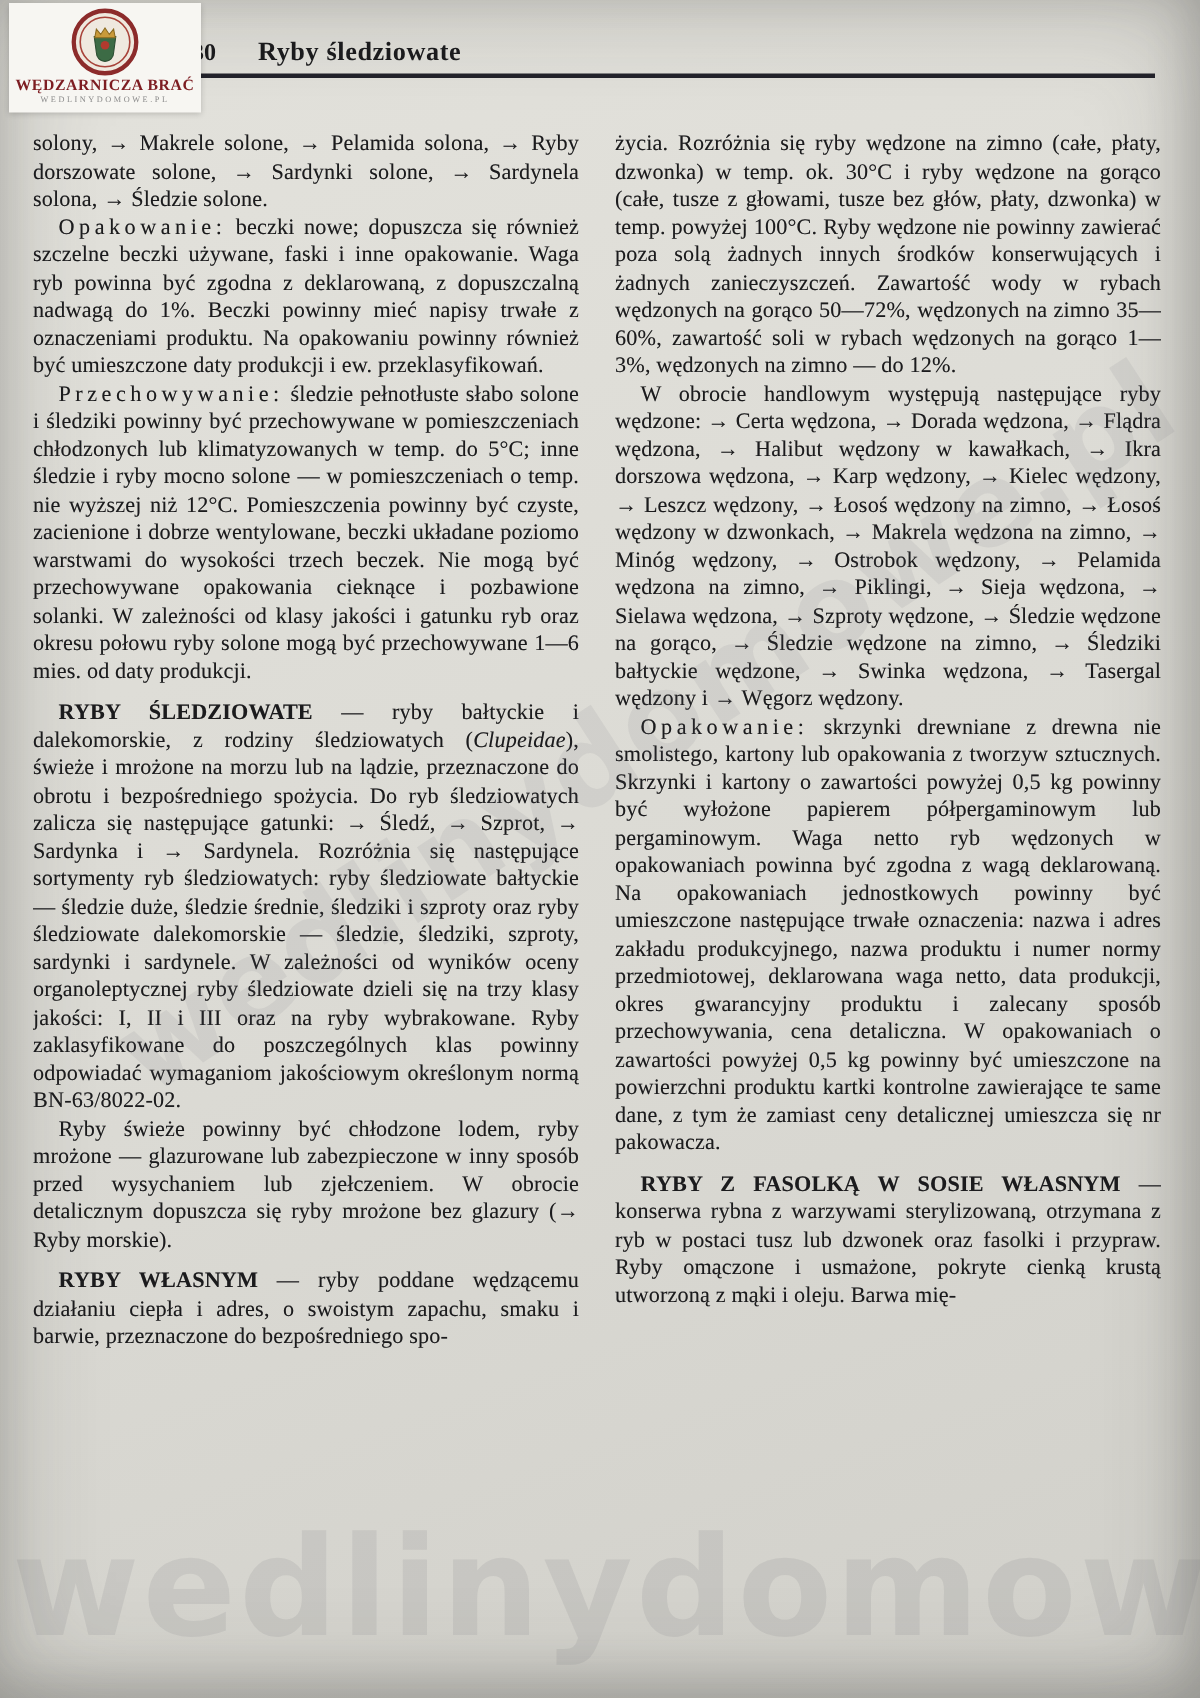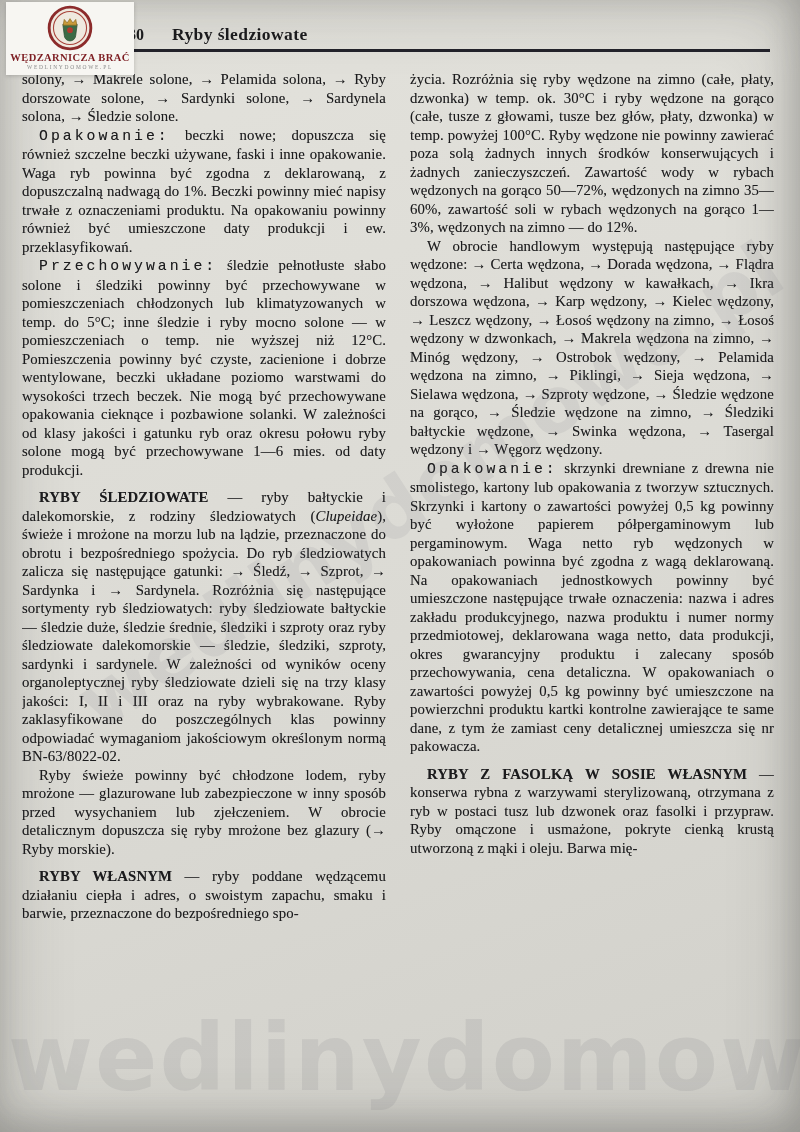--- a/index.html
+++ b/index.html
@@ -34,24 +34,24 @@
 
   
   .columns { position:absolute; top:70px; left:22px; width:752px; height:1044px; display:flex; gap:24px; z-index:2; }
   .col {
     flex:1; overflow:hidden; text-align:justify;
     font-size:14.8px; line-height:18.5px; letter-spacing:.1px;
     text-shadow:0 0 .4px rgba(20,20,20,.35);
     hyphens:auto;
   }
   .para { text-indent:17px; }
-  .cont { text-indent:0; }
+  .cont { text-indent:0;margin-top:17px; }
   .entry-gap { margin-top:9px; }
   .lead-bold { font-weight:700; }
-  .lead-spaced { letter-spacing:3px;font-family:Liberation Mono, monospace; }
+  .lead-spaced { letter-spacing:3px; }
   .it { font-style:italic; }
 
   
   .watermark {
     position:absolute; z-index:4; pointer-events:none; white-space:nowrap;
     font-family:"DejaVu Sans","Liberation Sans",sans-serif; font-weight:700;
     color:rgba(108,108,114,.10);
   }
   .wm-diagonal { top:665px; left:85px; font-size:78px; transform:rotate(-33deg); transform-origin:left center; }
   .wm-bottom   { top:1005px; left:8px; font-size:92px; letter-spacing:2px; color:rgba(108,108,114,.13); }

